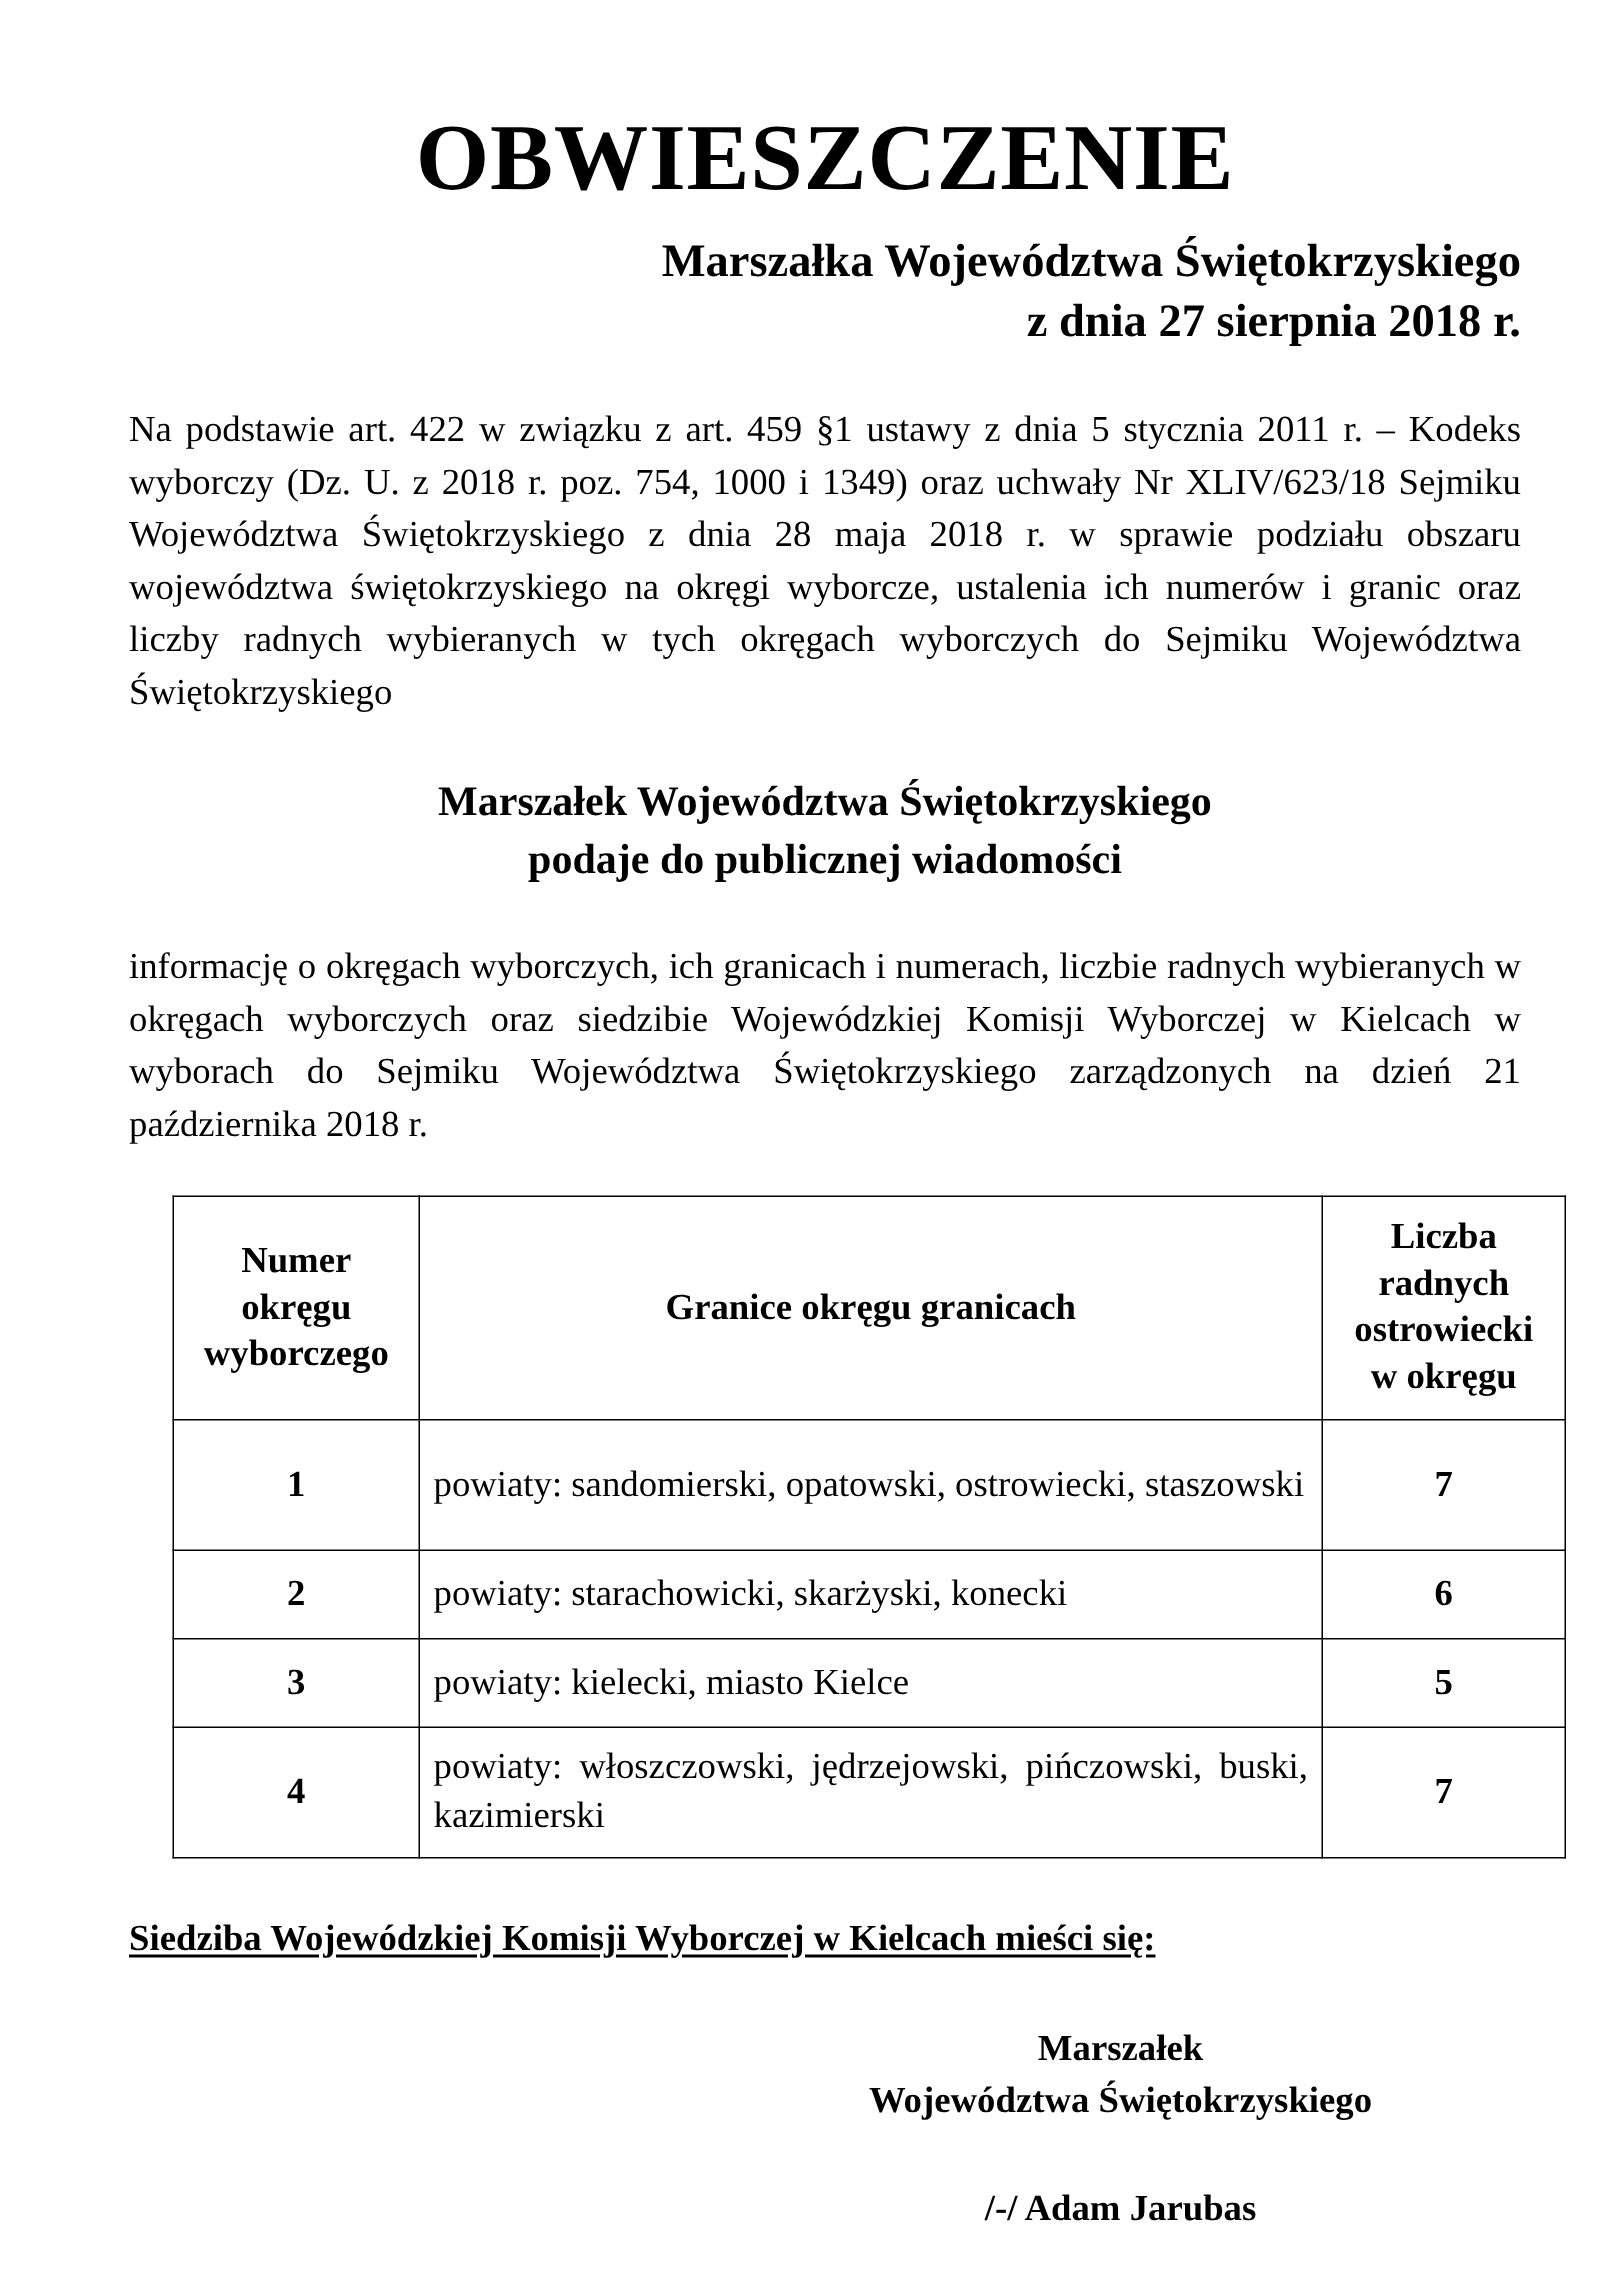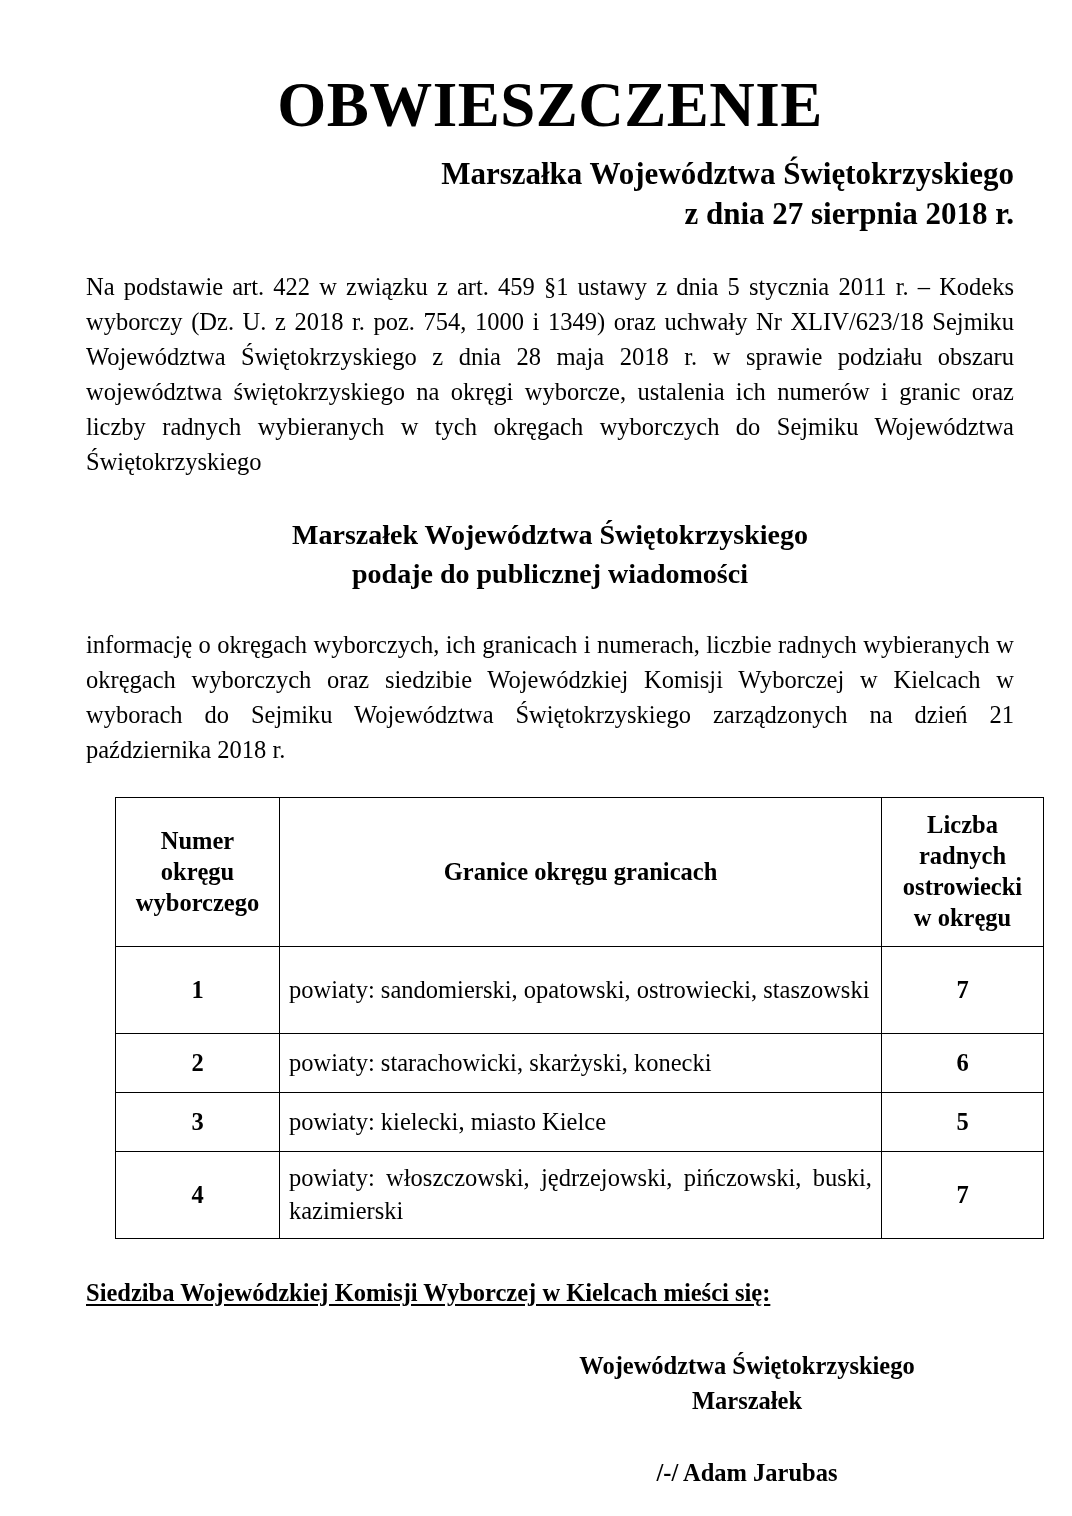--- a/index.html
+++ b/index.html
@@ -221,20 +221,20 @@
           </tr>
         </tbody>
       </table>
     </div>
 
     <p class="addr-heading">Siedziba Wojewódzkiej Komisji Wyborczej w Kielcach mieści się:</p>
 
 
     <div class="signature">
       <div class="signature-inner">
+        <div>Marszałek</div>
         <div>Województwa Świętokrzyskiego</div>
-        <div>Marszałek</div>
         <div class="sig-name">/-/ Adam Jarubas</div>
       </div>
     </div>
 
   </div>
 </div>
 
 </body></html>

